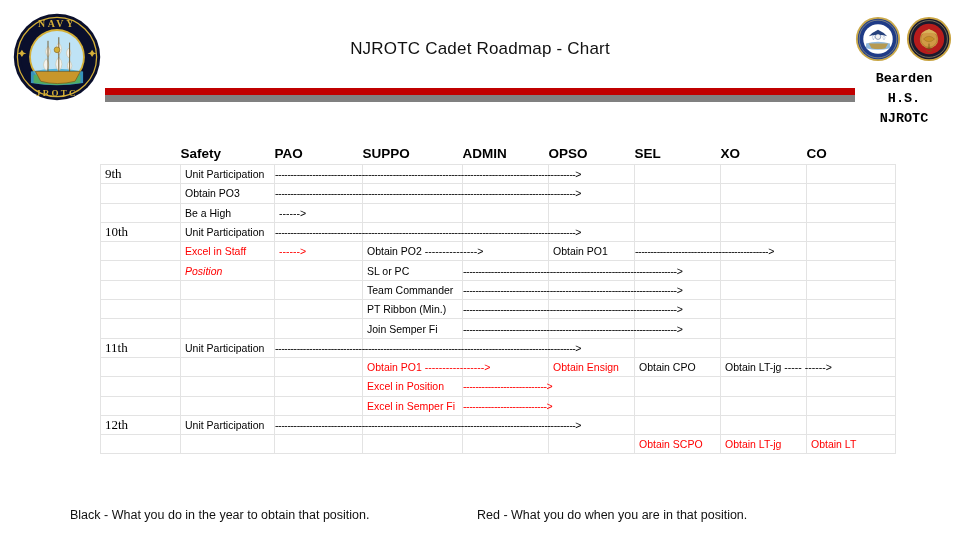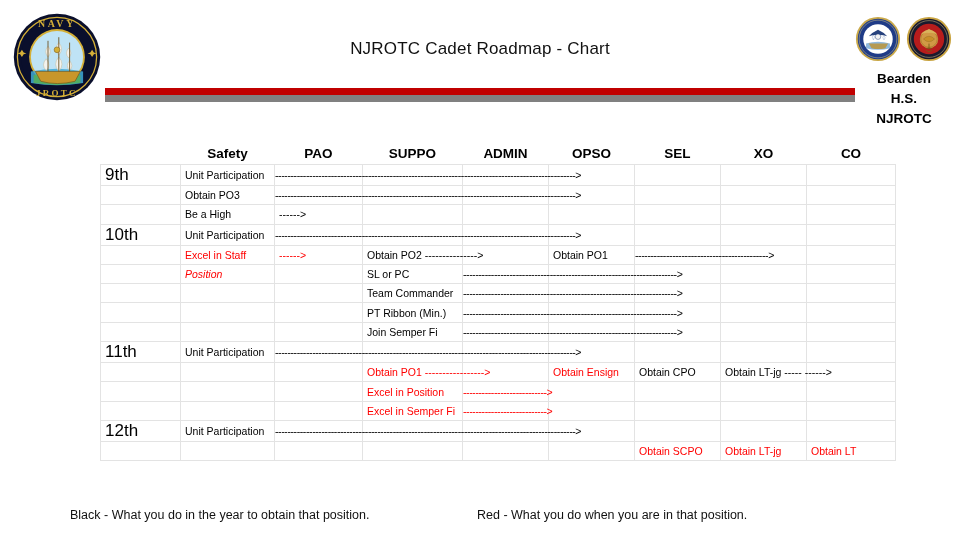--- a/index.html
+++ b/index.html
@@ -46,20 +46,21 @@
   .school-name {
     position: absolute;
     left: 848px;
     top: 69px;
     width: 112px;
     text-align: center;
     font-size: 13.5px;
     font-weight: bold;
     color: #000000;
     line-height: 20px;
+    font-family: Liberation Mono, monospace;
   }
 
   
   #divider-bar {
     position: absolute;
     left: 105px;
     top: 88px;
     width: 750px;
     height: 14px;
   }
@@ -90,21 +91,20 @@
     vertical-align: middle;
     text-align: left;
     font-weight: normal;
     white-space: nowrap;
     overflow: visible;
     position: relative;
   }
   #roadmap-table thead th {
     border: none;
     border-bottom: 0.8px solid #e3e3e3;
-    text-align: center;
     font-weight: bold;
     font-size: 13.5px;
     height: 22px;
     padding: 0;
   }
   #roadmap-table thead th.col-grade {
     border-bottom: 0.8px solid #e3e3e3;
   }
   .col-grade   { width: 80px; }
   .col-safety  { width: 94px; }
@@ -112,24 +112,25 @@
   .col-suppo   { width: 100px; }
   .col-admin   { width: 86px; }
   .col-opso    { width: 86px; }
   .col-sel     { width: 86px; }
   .col-xo      { width: 86px; }
   .col-co      { width: 89px; }
 
   td.grade-cell {
     text-align: center;
     font-weight: bold;
-    font-size: 17px;
+    font-size: 13px;
     border-left: none;
     border-right: none;
     padding: 0;
+    font-family: Liberation Serif, serif;
   }
   td.grade-cell.blank {
     border-left: none;
     border-right: none;
   }
 
   
   .run {
     position: absolute;
     top: 50%;

